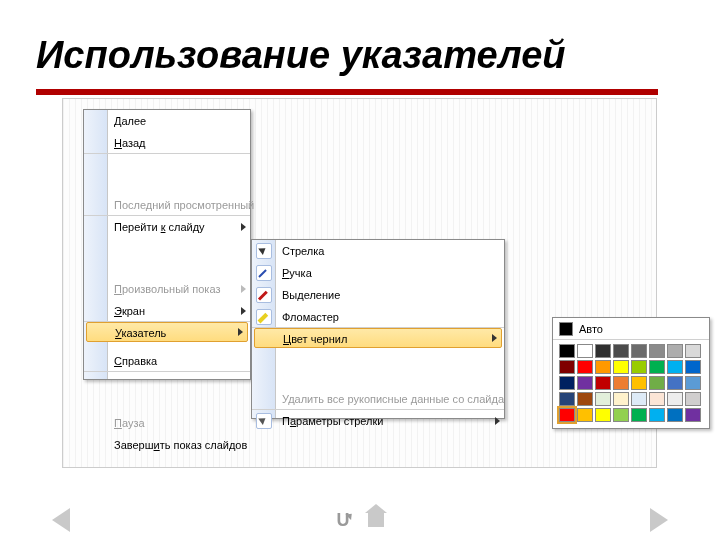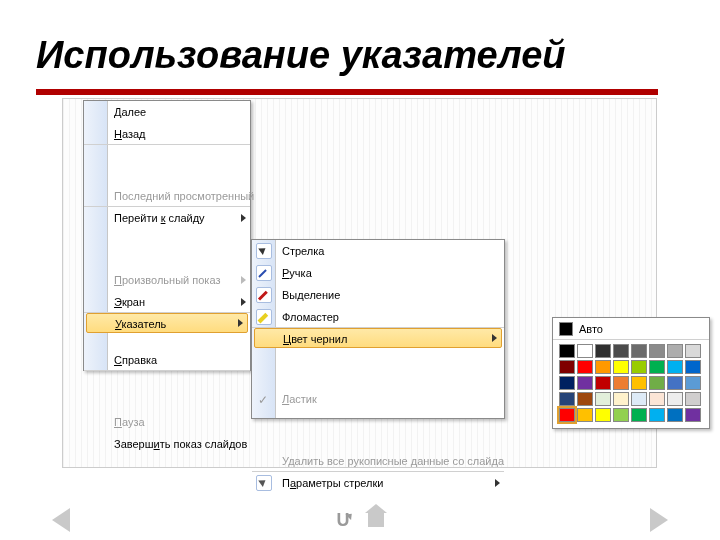--- a/index.html
+++ b/index.html
@@ -53,21 +53,21 @@
     white-space: nowrap;
     cursor: default;
   }
   .menu-item.sep-after { border-bottom: 1px solid #d0d0d0; }
   .menu-item.disabled { color: #9a9a9a; margin-top: 40px; }
   .menu-item .hk { text-decoration: underline; }
   .menu-item.hover {
     background: linear-gradient(to bottom,#ffe9a7,#ffdc7f);
     border: 1px solid #e0a030;
     border-radius: 2px;
-    margin: 0 2px 16px 2px;
+    margin: 0 2px 8px 2px;
     padding-left: 28px;
     height: 20px; line-height: 20px;
   }
   .menu-item .arrow {
     position: absolute; right: 4px; top: 50%; transform: translateY(-50%);
     width: 0; height: 0;
     border-top: 4px solid transparent;
     border-bottom: 4px solid transparent;
     border-left: 5px solid #333;
   }
@@ -166,42 +166,41 @@
   }
 </style>
 </head>
 <body>
 
 <div class="slide-title">Использование указателей</div>
 <div class="title-rule"></div>
 
 <div class="canvas">
 
-  <div class="menu" id="main-menu" style="left:20px; top:1px; width:168px; height:271px;">
+  <div class="menu" id="main-menu" style="left:20px; top:10px; width:168px; height:271px;">
     <div class="strip"></div>
   <div class="menu-item"><span><span class="hk">Д</span>алее</span></div>
       <div class="menu-item sep-after"><span><span class="hk">Н</span>азад</span></div>
       <div class="menu-item disabled sep-after"><span>Последний просмотренный</span></div>
       <div class="menu-item"><span>Перейти <span class="hk">к</span> слайду</span><span class="arrow"></span></div>
       <div class="menu-item disabled"><span><span class="hk">П</span>роизвольный показ</span><span class="arrow"></span></div>
       <div class="menu-item sep-after"><span><span class="hk">Э</span>кран</span><span class="arrow"></span></div>
       <div class="menu-item hover"><span><span class="hk">У</span>казатель</span><span class="arrow"></span></div>
       <div class="menu-item sep-after"><span><span class="hk">С</span>правка</span></div>
       <div class="menu-item disabled"><span><span class="hk">П</span>ауза</span></div>
       <div class="menu-item"><span>Заверш<span class="hk">и</span>ть показ слайдов</span></div>
     </div>
 
   <div class="menu" id="pointer-menu" style="left:188px; top:140px; width:254px; height:180px;">
     <div class="strip"></div>
   <div class="menu-item"><span class="icon icon-box icon-arrow-cursor"></span><span>Стрелка</span></div>
       <div class="menu-item"><span class="icon icon-box icon-pen"></span><span><span class="hk">Р</span>учка</span></div>
       <div class="menu-item"><span class="icon icon-box icon-marker"></span><span>Выделение</span></div>
       <div class="menu-item sep-after"><span class="icon icon-box icon-highlight"></span><span>Фломастер</span></div>
       <div class="menu-item hover"><span><span class="hk">Ц</span>вет чернил</span><span class="arrow"></span></div>
-      <div class="menu-item disabled"><span class="icon icon-check"></span><span><span class="hk">Л</span>астик</span></div>
       <div class="menu-item disabled sep-after"><span>Удалить все рукописные данные со слайда</span></div>
       <div class="menu-item"><span class="icon icon-box icon-cursoropts"></span><span>П<span class="hk">а</span>раметры стрелки</span><span class="arrow"></span></div>
     </div>
 
   <div class="picker" id="color-picker" style="left:442px; top:218px;margin-left:47px;">
     <div class="auto-row">
       <div class="auto-sw"></div>
       <span>Авто</span>
     </div>
     <div class="grid" id="color-grid">

